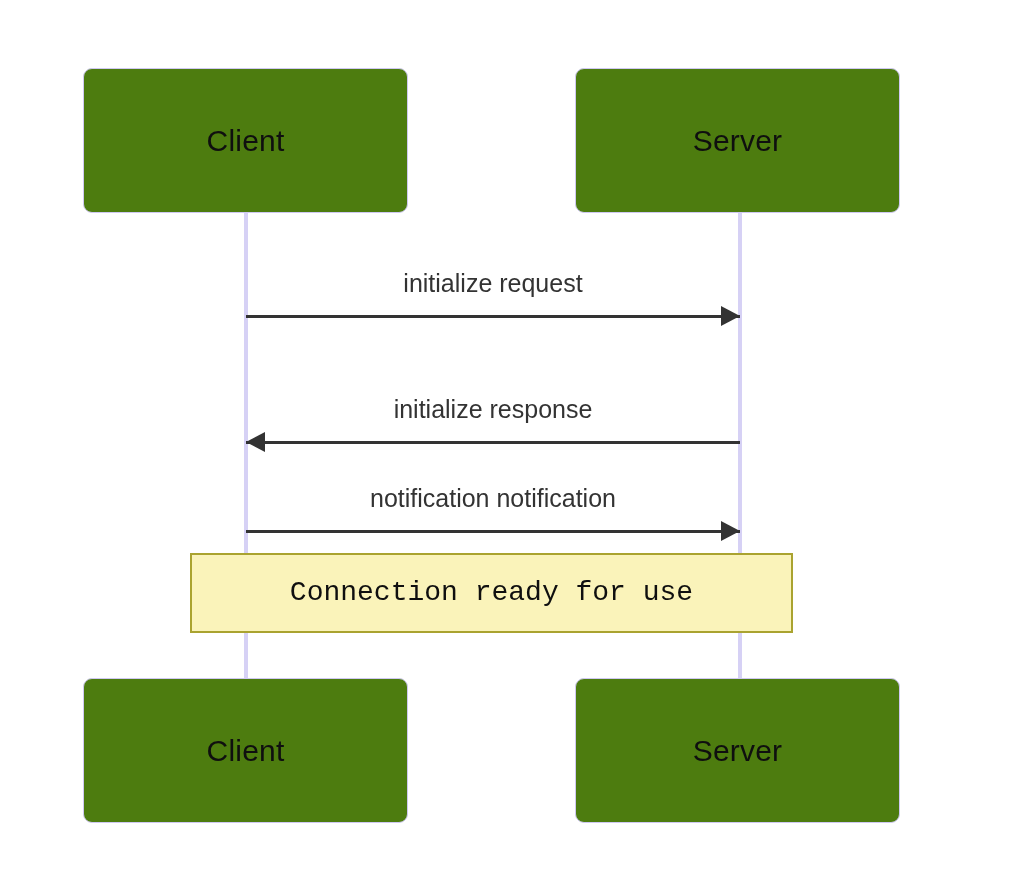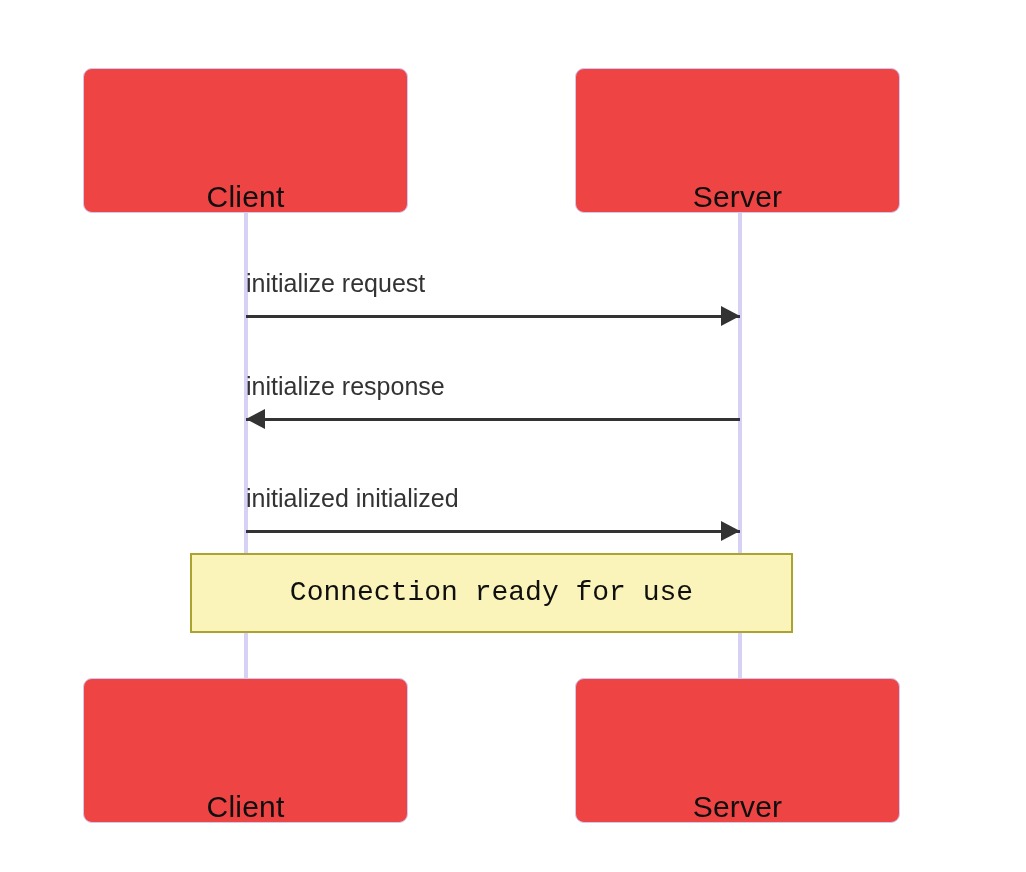--- a/index.html
+++ b/index.html
@@ -25,25 +25,25 @@
     background: #d6d1f5;
     z-index: 1;
   }
   #lifeline-client { left: 244px; top: 212px; height: 468px; }
   #lifeline-server { left: 738px; top: 212px; height: 468px; }
 
   
   .participant {
     position: absolute;
     box-sizing: border-box;
-    background: #ef4444;
+    background: #4d7c0f;
     border: 1.6px solid #cfc8f2;
     border-radius: 9px;
     display: flex;
-    align-items: flex-end;
+    align-items: center;
     justify-content: center;
     z-index: 3;
   }
   .participant-label {
     font-size: 30px;
     color: #0f0f0f;
     letter-spacing: 0.2px;
     line-height: 1;
   }
   #participant-client-top   { left: 83px;  top: 68px;  width: 325px; height: 145px; }
@@ -52,21 +52,21 @@
   #participant-server-bottom{ left: 575px; top: 678px; width: 325px; height: 145px; }
 
   
   .message {
     position: absolute;
     z-index: 2;
   }
   .message-label {
     position: absolute;
     width: 100%;
-    text-align: left;
+    text-align: center;
     font-size: 25px;
     color: #333333;
     line-height: 1;
     bottom: 22px;
     white-space: nowrap;
   }
   .message-line {
     position: absolute;
     left: 0;
     bottom: 0;
@@ -84,21 +84,21 @@
   .arrowhead.right {
     right: 0;
     border-left: 19px solid #333333;
   }
   .arrowhead.left {
     left: 0;
     border-right: 19px solid #333333;
   }
 
   #message-1 { left: 246px; top: 252px; width: 494px; height: 66px; }
-  #message-2 { left: 246px; top: 355px; width: 494px; height: 66px; }
+  #message-2 { left: 246px; top: 378px; width: 494px; height: 66px; }
   #message-3 { left: 246px; top: 467px; width: 494px; height: 66px; }
 
   
   #note-connection-ready {
     position: absolute;
     box-sizing: border-box;
     left: 190px;
     top: 553px;
     width: 603px;
     height: 80px;
@@ -139,21 +139,21 @@
     <div class="arrowhead right"></div>
   </div>
 
   <div class="message" id="message-2">
     <span class="message-label">initialize response</span>
     <div class="message-line" style="width:100%;"></div>
     <div class="arrowhead left"></div>
   </div>
 
   <div class="message" id="message-3">
-    <span class="message-label">initialized initialized</span>
+    <span class="message-label">notification notification</span>
     <div class="message-line" style="width:100%;"></div>
     <div class="arrowhead right"></div>
   </div>
 
   <div id="note-connection-ready">
     <span class="note-label">Connection ready for use</span>
   </div>
 
   <div class="participant" id="participant-client-bottom">
     <span class="participant-label">Client</span>

